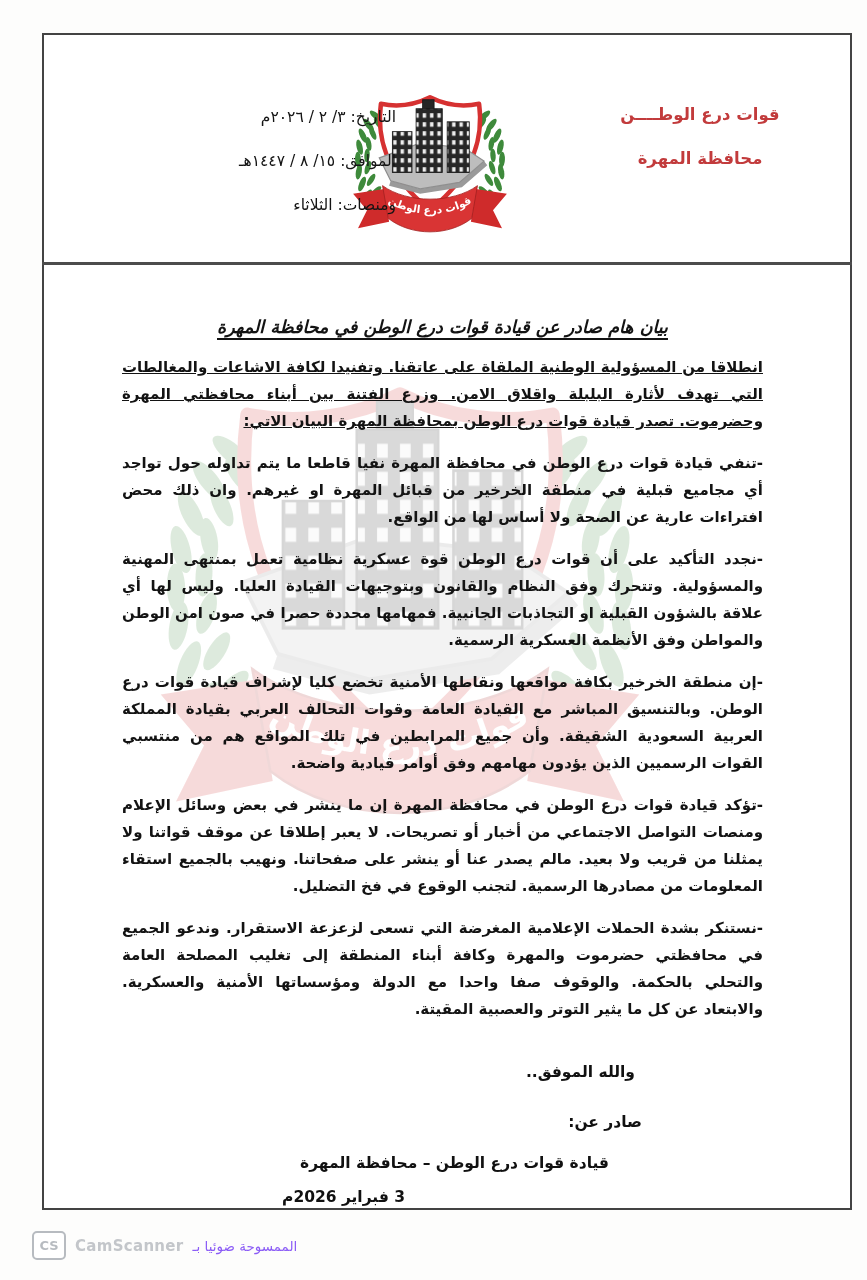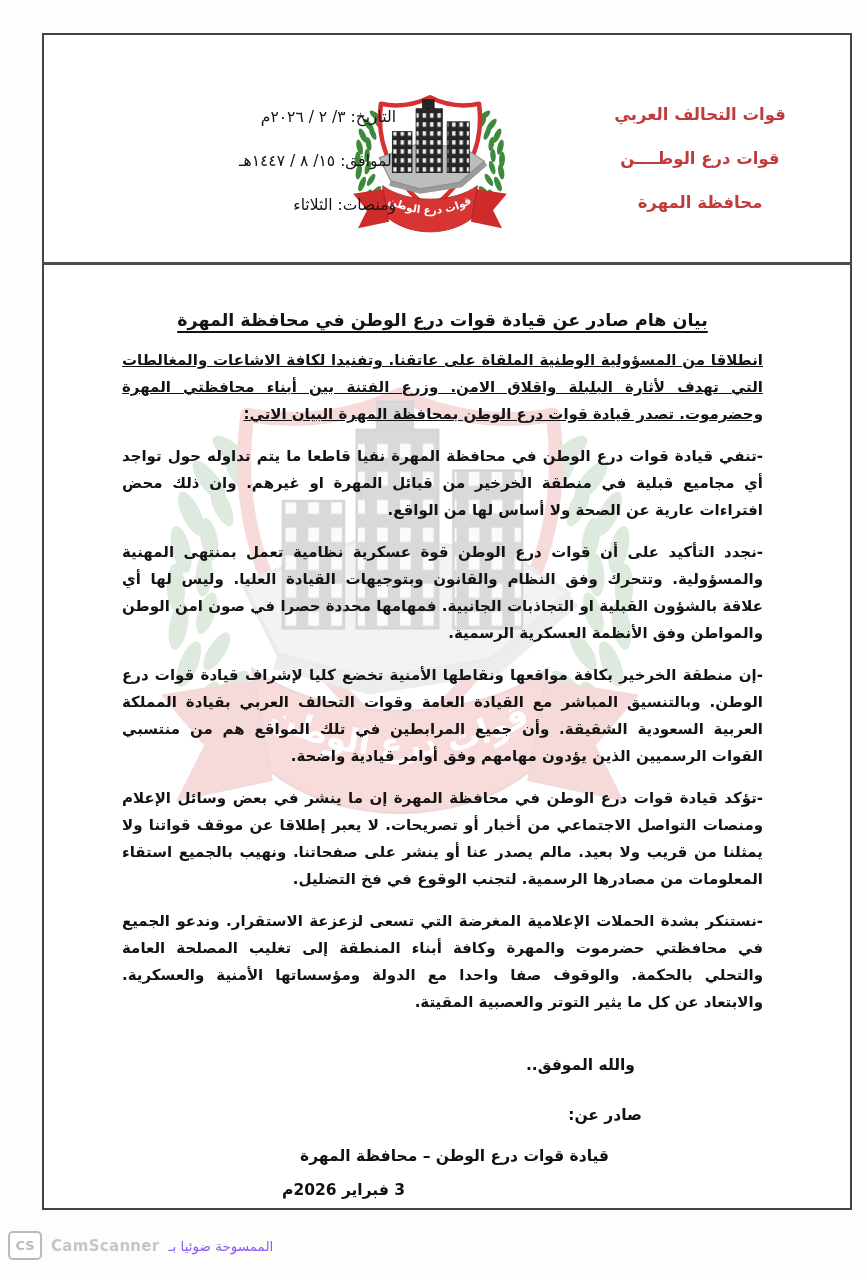--- a/index.html
+++ b/index.html
@@ -15,37 +15,37 @@
              font-weight:normal;font-size:15.5px;line-height:44px;color:#141414;}
   .logo-box{position:absolute;left:296px;top:48px;width:180px;height:166px;}
   .divider{position:absolute;left:-2px;right:-2px;top:227px;height:2.5px;background:#4c4c4c;}
 
   
   .watermark{position:absolute;left:76px;top:318px;width:560px;height:510px;opacity:0.17;
              z-index:0;pointer-events:none;}
 
   
   .content{position:absolute;left:78px;top:275px;width:641px;direction:rtl;color:#131313;z-index:1;}
-  .title{font-size:17.5px;font-weight:bold;text-align:center;margin:0 0 17px;
-         text-decoration:underline;text-underline-offset:5px;text-decoration-thickness:2px;}
+  .title{font-size:17.5px;font-weight:bold;text-align:center;margin:7px 0 17px;
+         text-decoration:underline;text-underline-offset:5px;text-decoration-thickness:2px;font-style:italic;}
   .para{font-size:15px;font-weight:bold;line-height:27px;text-align:justify;
         text-align-last:right;margin:0 0 15px;}
   .para.first{text-decoration:underline;}
   .closing{margin-top:36px;font-weight:bold;font-size:15.5px;line-height:27px;color:#111;}
   .closing div{white-space:nowrap;}
   .c1{margin:0 128px 23px 0;}
   .c2{margin:0 121px 14px 0;}
   .c3{margin:0 154px 7px 0;}
   .c4{margin:0 358px 0 0;text-align:right;}
 
   
   .camscanner{position:absolute;left:8px;top:1231px;display:flex;align-items:center;gap:9px;}
   .cs-badge{width:30px;height:25px;border:2.5px solid #b7bbc0;border-radius:5px;
             display:flex;align-items:center;justify-content:center;
-            font-size:13px;font-weight:bold;color:#b7bbc0;background:#fff;}
+            font-size:13px;font-weight:bold;color:#b7bbc0;background:#fff;margin-left:24px;}
   .cs-brand{font-size:15px;font-weight:bold;color:#c3c6ca;letter-spacing:.3px;}
   .cs-text{font-size:13.5px;color:#8b5cf6;direction:rtl;}
 
   .defs-hidden{position:absolute;width:0;height:0;overflow:hidden;}
 </style>
 </head>
 <body>
 
 <svg class="defs-hidden" aria-hidden="true">
   <defs>
@@ -104,21 +104,20 @@
 </svg>
 
 <div class="scan-page">
   <div class="doc-frame">
 
     <svg class="watermark" viewBox="0 0 220 200">
       <use href="#emblem"></use>
     </svg>
 
     <div class="org-block">
-      <div>قوات التحالف العربي</div>
       <div>قوات درع الوطــــن</div>
       <div>محافظة المهرة</div>
     </div>
 
     <svg class="logo-box" viewBox="0 0 220 200">
       <use href="#emblem"></use>
     </svg>
 
     <div class="dates-block">
       <div>التاريخ: ٣/ ٢ / ٢٠٢٦م</div>

